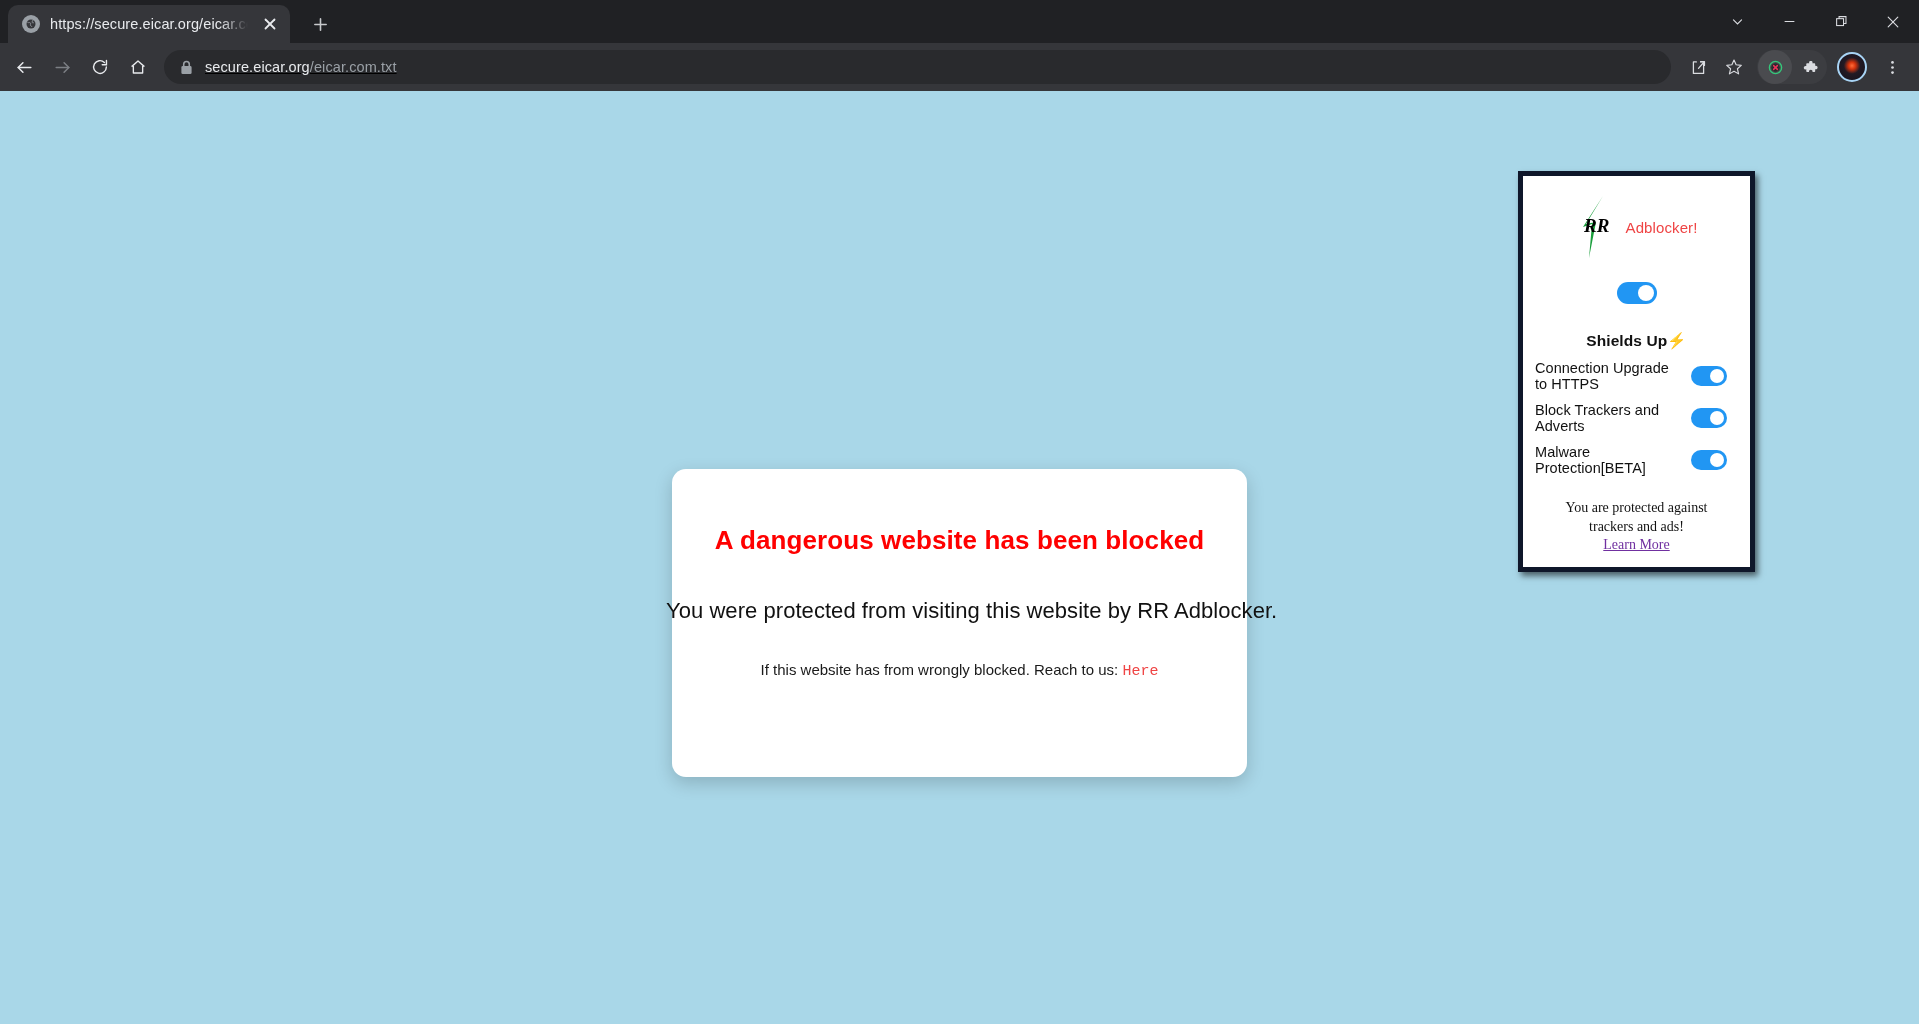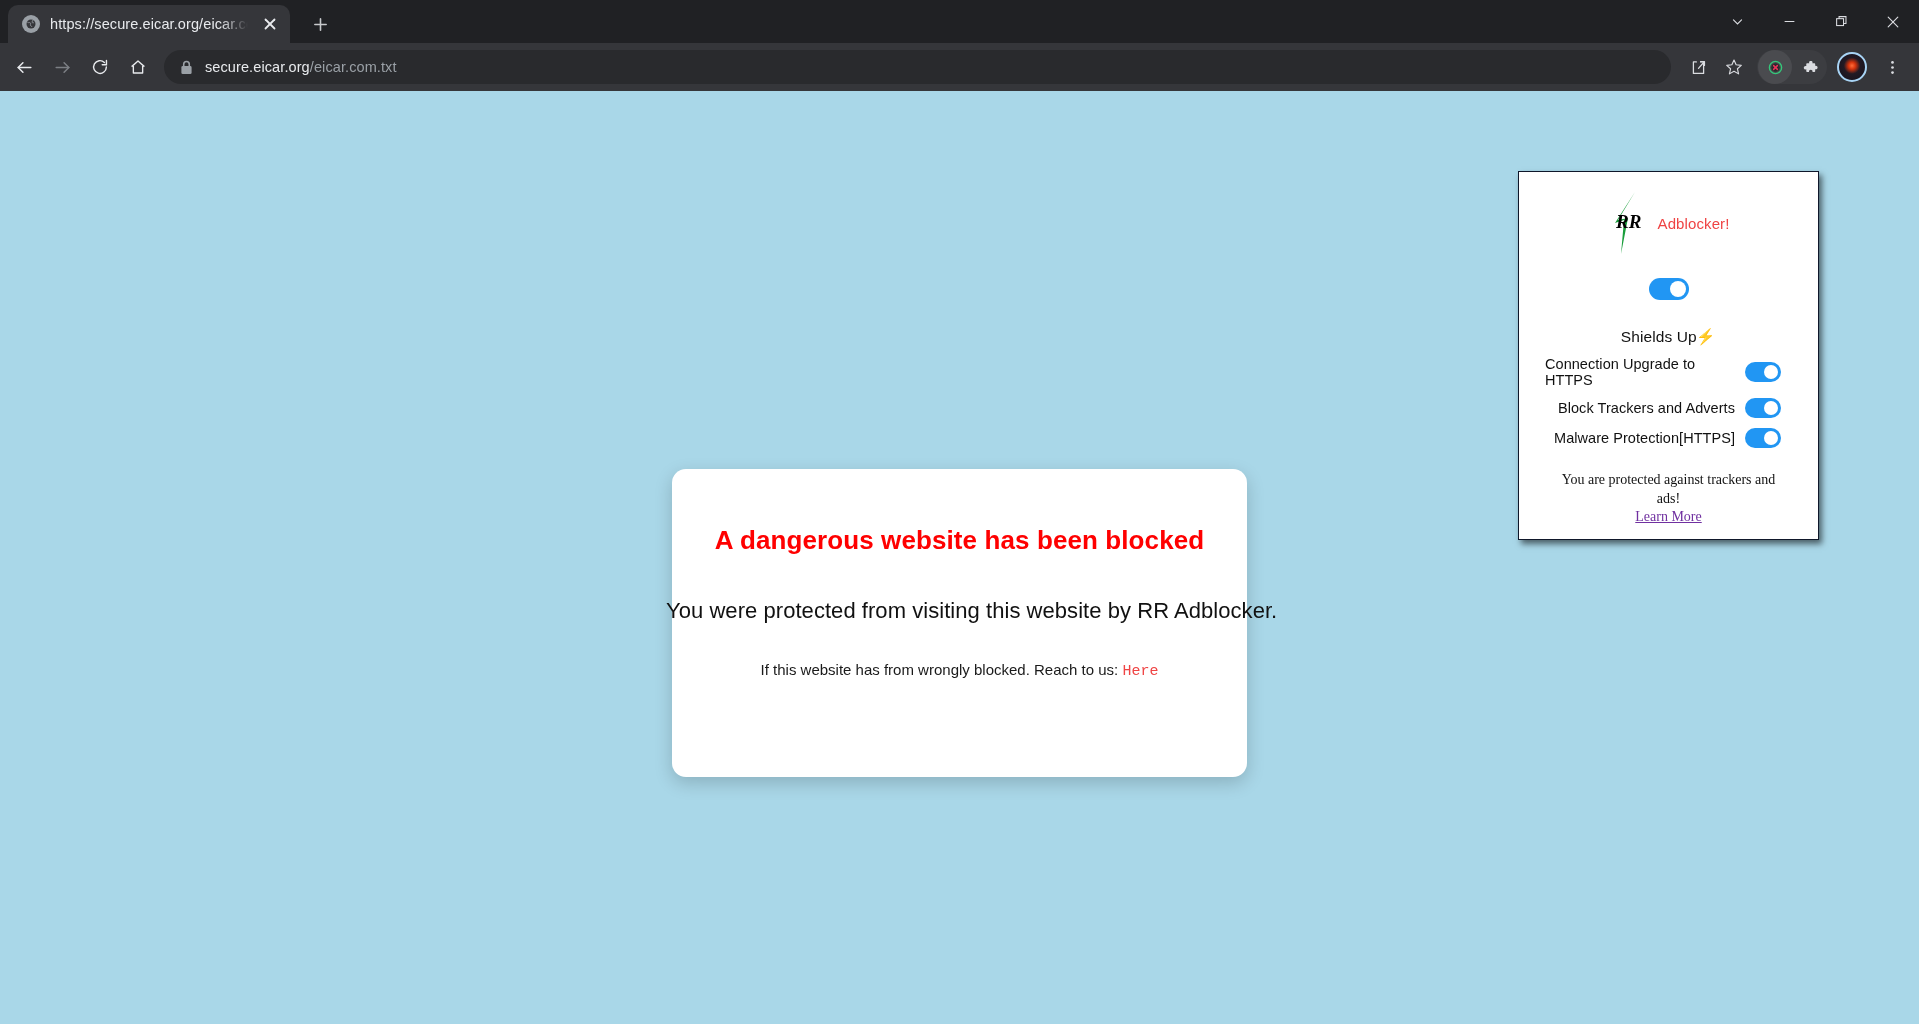--- a/index.html
+++ b/index.html
@@ -101,20 +101,21 @@
   .toolbar {
     height: 48px;
     background: #35363a;
     display: flex;
     align-items: center;
     padding: 0 10px 0 6px;
     gap: 2px;
     flex: none;
     position: relative;
     z-index: 5;
+    text-decoration: underline;
   }
 
   .nav-btn {
     width: 36px; height: 36px;
     display: flex; align-items: center; justify-content: center;
     border-radius: 50%;
     color: #e8eaed;
     flex: none;
   }
   .nav-btn.disabled { color: #7c7f84; }
@@ -217,26 +218,26 @@
     color: #ef4444;
     text-decoration: none;
     font-family: Liberation Mono, monospace;
   }
 
   
   .ext-popup {
     position: absolute;
     left: 1518px;
     top: 80px;
-    width: 301px;
+    width: 237px;
     background: #ffffff;
-    border: 1px solid #0f172a;
+    border: 5px solid #0f172a;
     box-shadow: 3px 4px 6px rgba(0,0,0,0.55);
     z-index: 20;
-    padding: 12px 26px 12px;
+    padding: 12px 12px 12px;
     font-family: "Liberation Sans", sans-serif;
   }
 
   .ext-header {
     display: flex;
     align-items: center;
     justify-content: center;
     gap: 10px;
     padding: 6px 0 2px;
   }
@@ -267,21 +268,21 @@
     border-radius: 50%;
     background: #fff;
     top: 3px; right: 3px;
   }
   .toggle.big { width: 40px; height: 22px; }
   .toggle.big::after { width: 16px; height: 16px; top: 3px; right: 3px; }
 
   .ext-shields {
     text-align: center;
     font-size: 15.5px;
-    font-weight: normal;
+    font-weight: bold;
     color: #111;
     margin-top: 28px;
     letter-spacing: 0.1px;
   }
   .bolt { color: #f5a623; }
 
   .ext-row {
     display: flex;
     align-items: center;
     justify-content: flex-end;
@@ -474,21 +475,21 @@
         <span class="ext-row-label">Connection Upgrade to HTTPS</span>
         <span class="toggle"></span>
       </div>
 
       <div class="ext-row">
         <span class="ext-row-label">Block Trackers and Adverts</span>
         <span class="toggle"></span>
       </div>
 
       <div class="ext-row">
-        <span class="ext-row-label">Malware Protection[HTTPS]</span>
+        <span class="ext-row-label">Malware Protection[BETA]</span>
         <span class="toggle"></span>
       </div>
 
       <div class="ext-footer">
         <span>You are protected against trackers and ads!</span><br>
         <a href="#">Learn More</a>
       </div>
     </div>
 
   </div>

